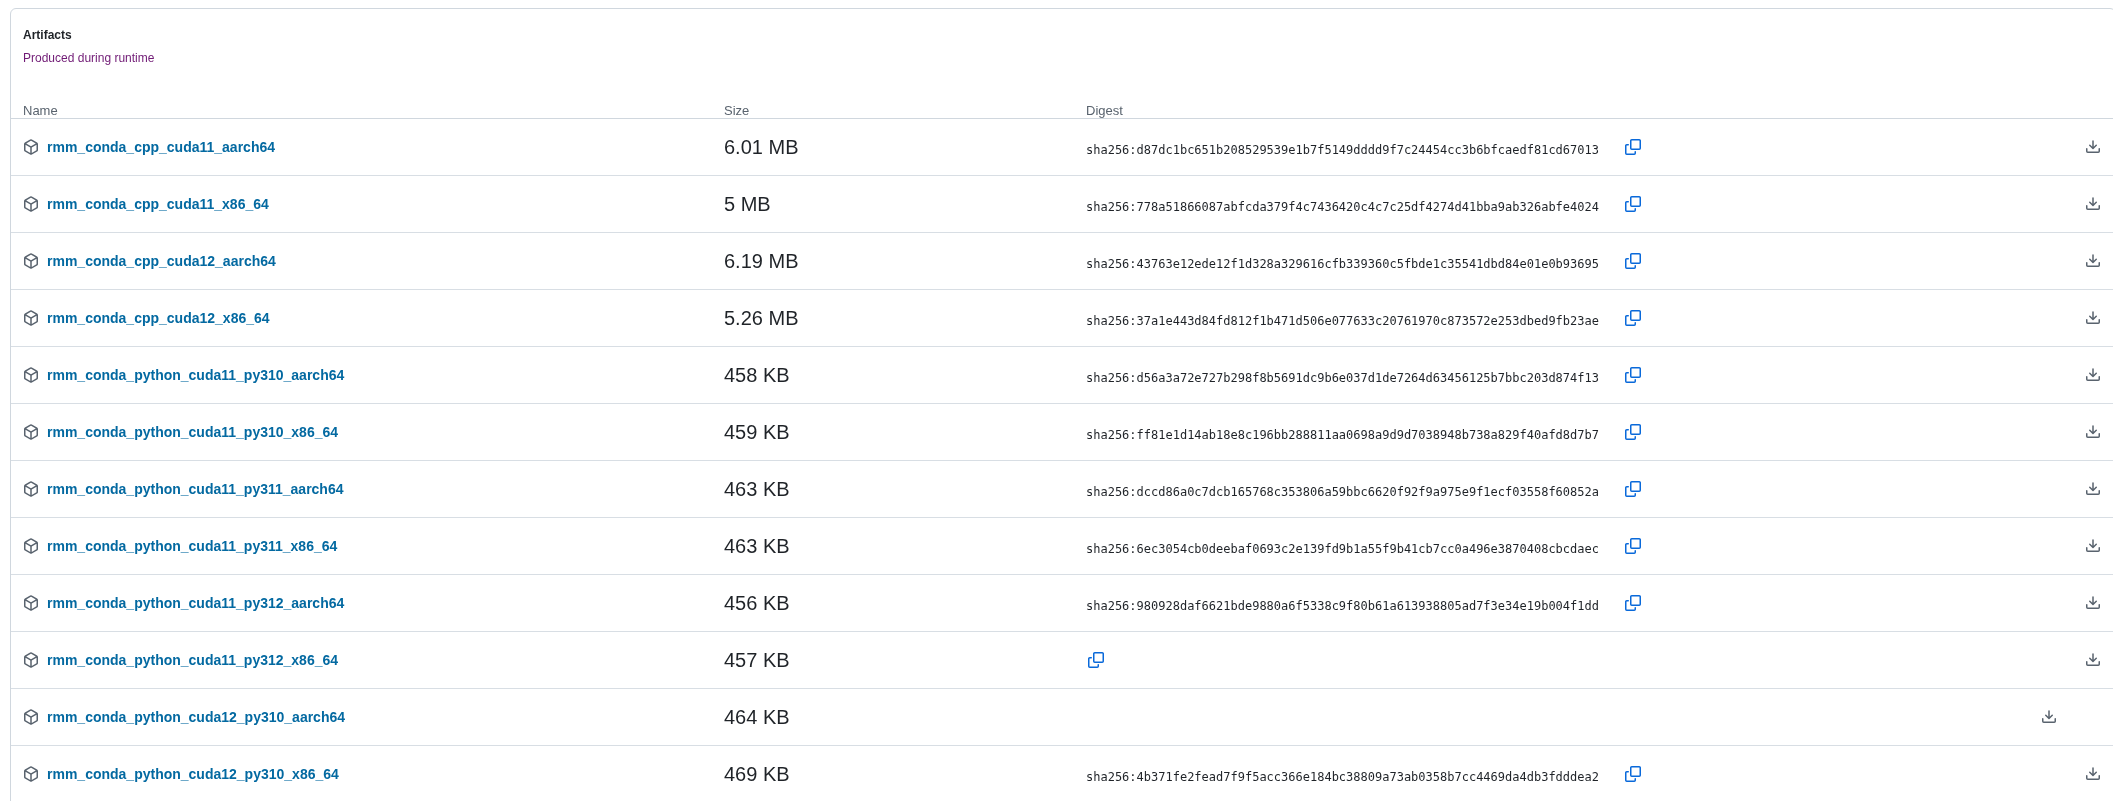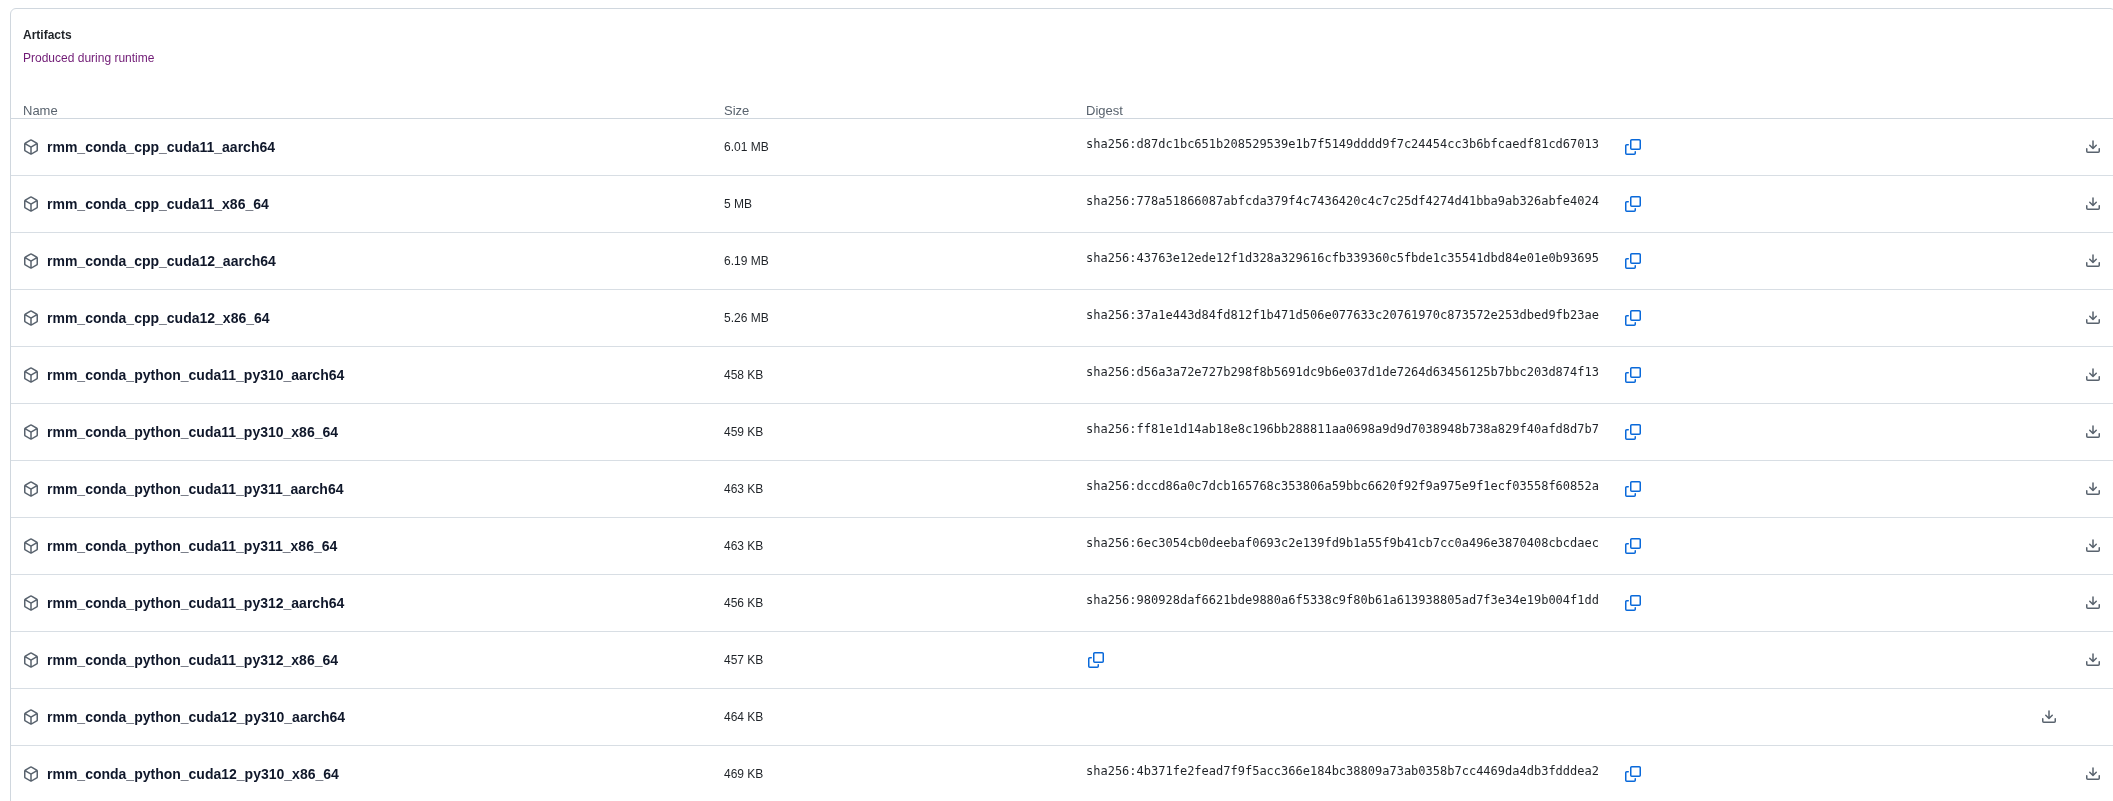--- a/index.html
+++ b/index.html
@@ -55,27 +55,27 @@
   .name-cell {
     display: flex;
     align-items: center;
     gap: 8px;
     min-width: 0;
   }
   .name-cell .pkg-icon { color: #59636e; display: inline-flex; flex: none; }
   .artifact-name {
     font-size: 14px;
     font-weight: 700;
-    color: #0f172a;
+    color: #0369a1;
     white-space: nowrap;
   }
-  .size-cell { font-size: 12px; color: #1f2328; }
+  .size-cell { font-size: 20px; color: #1f2328; }
   .digest-cell {
     display: flex;
-    align-items: flex-start;
+    align-items: flex-end;
     gap: 24px;
     min-width: 0;
   }
   .digest-text {
     font-family: "DejaVu Sans Mono", "Liberation Mono", monospace;
     font-size: 12px;
     color: #1f2328;
     white-space: nowrap;
   }
   .icon-btn {

